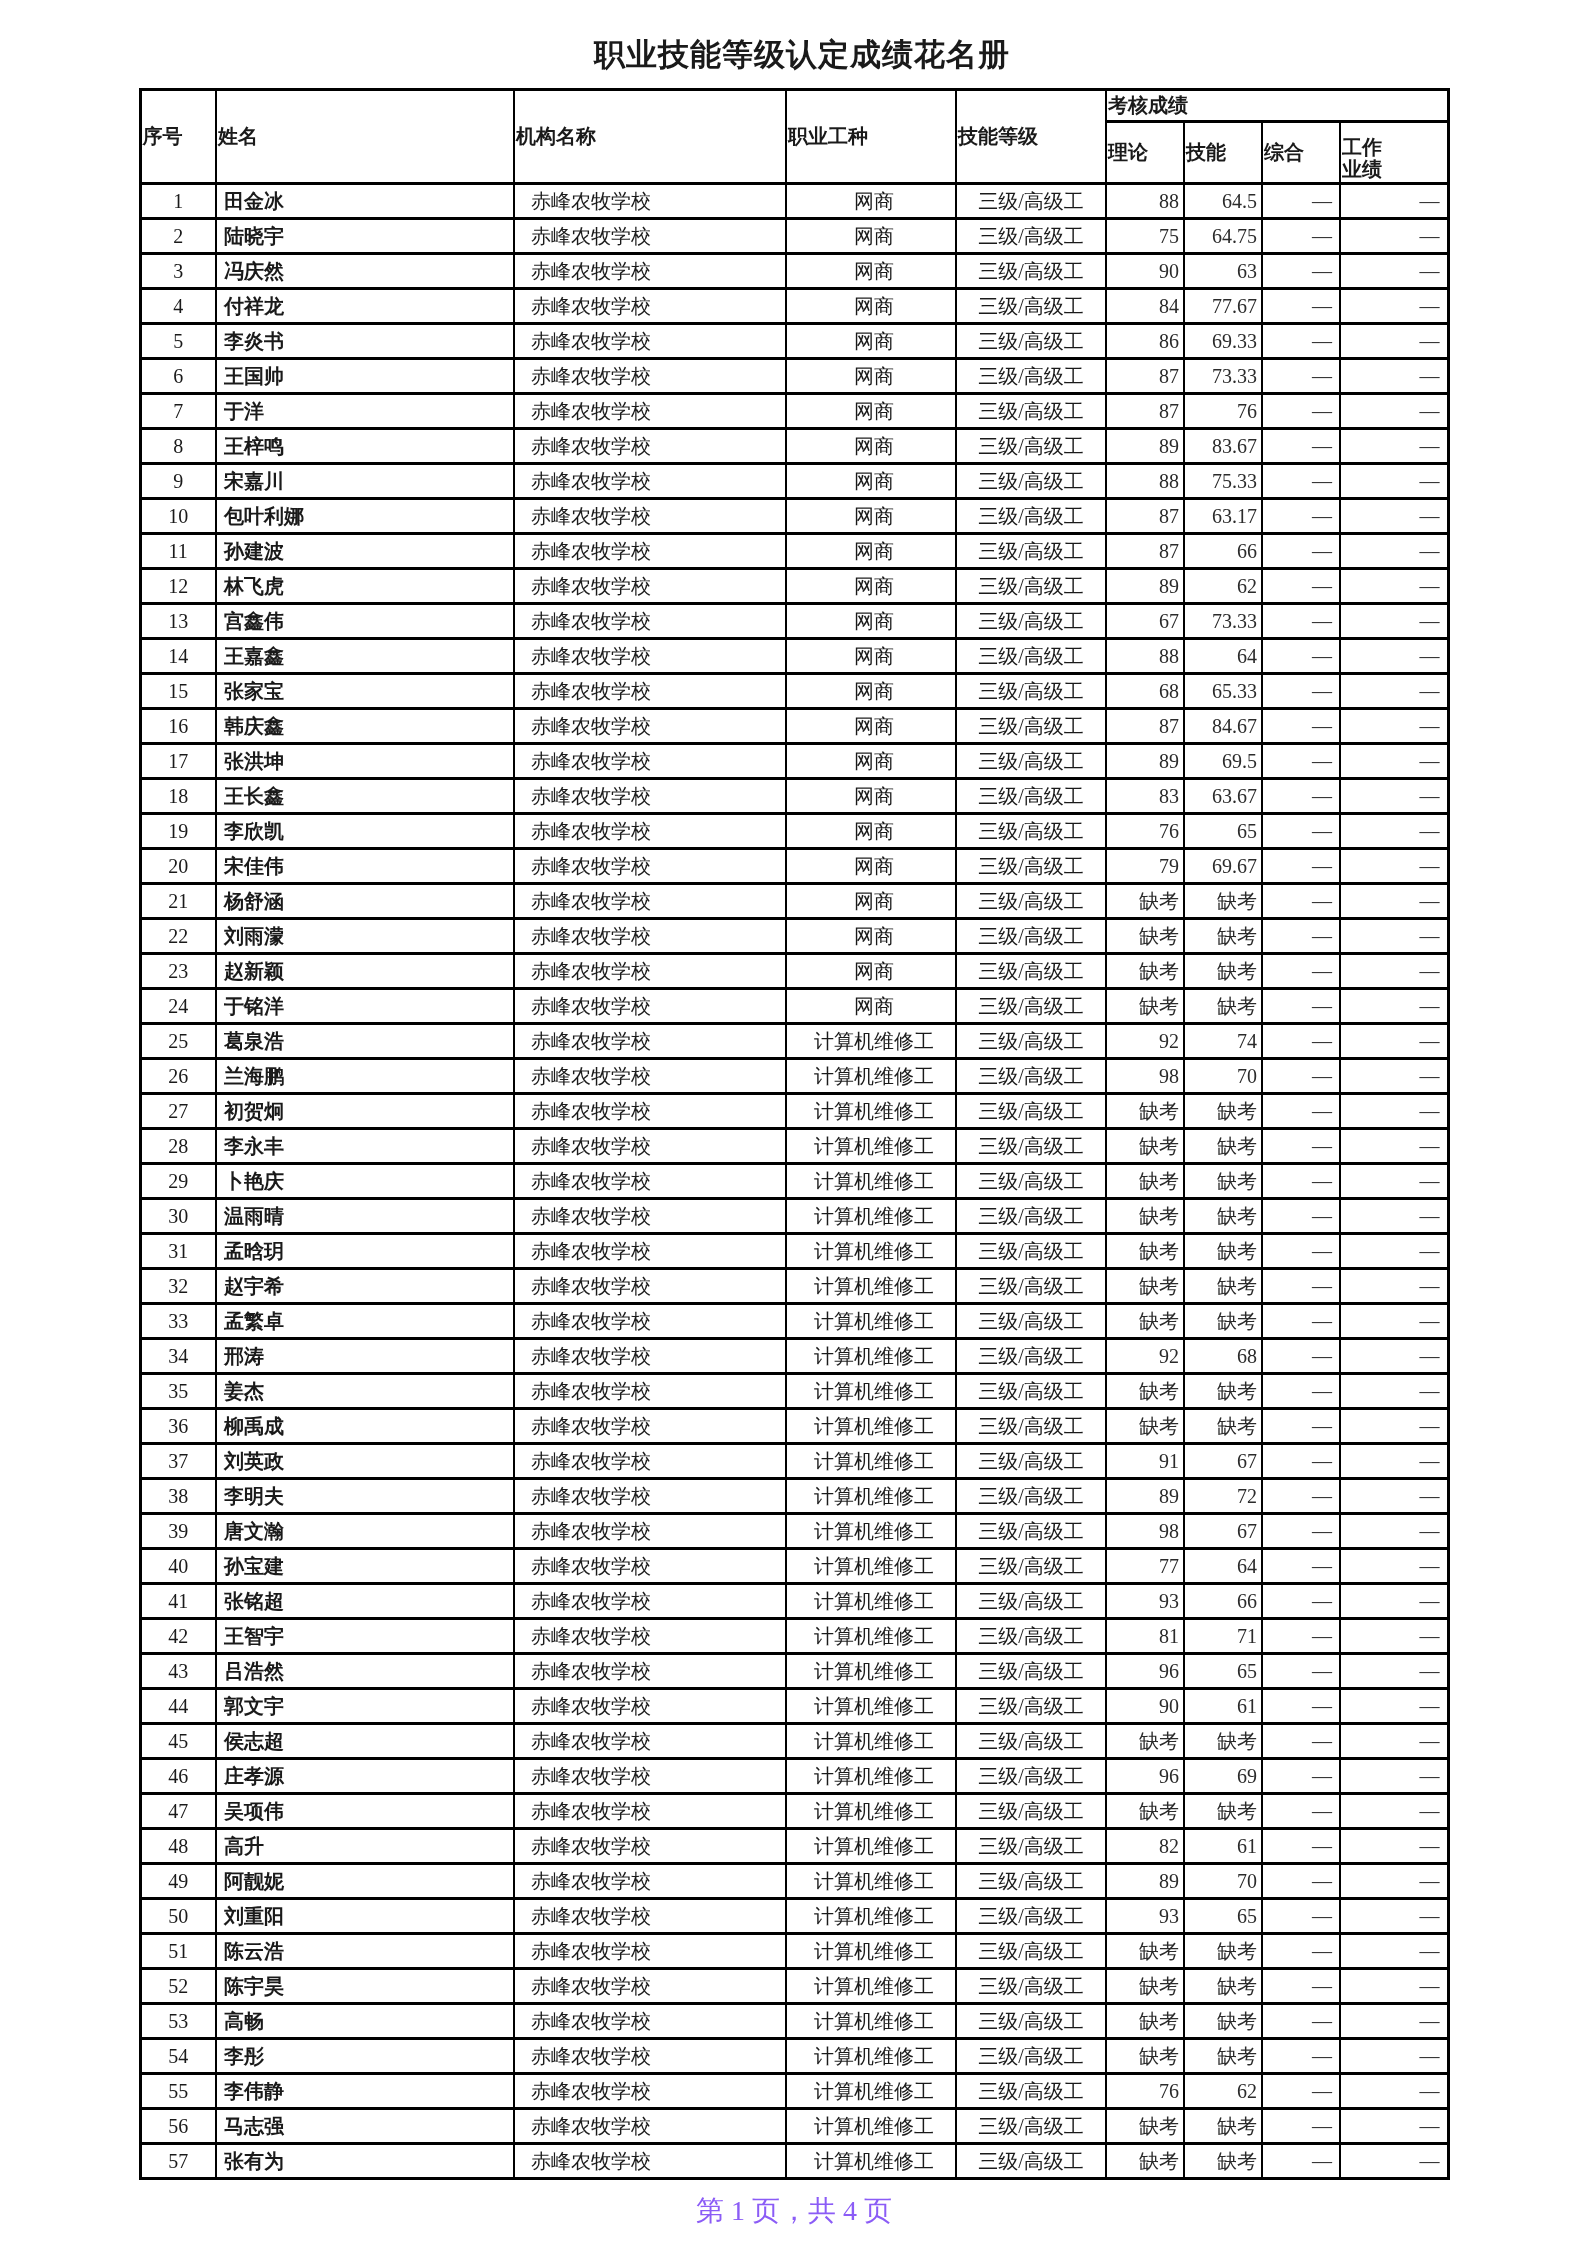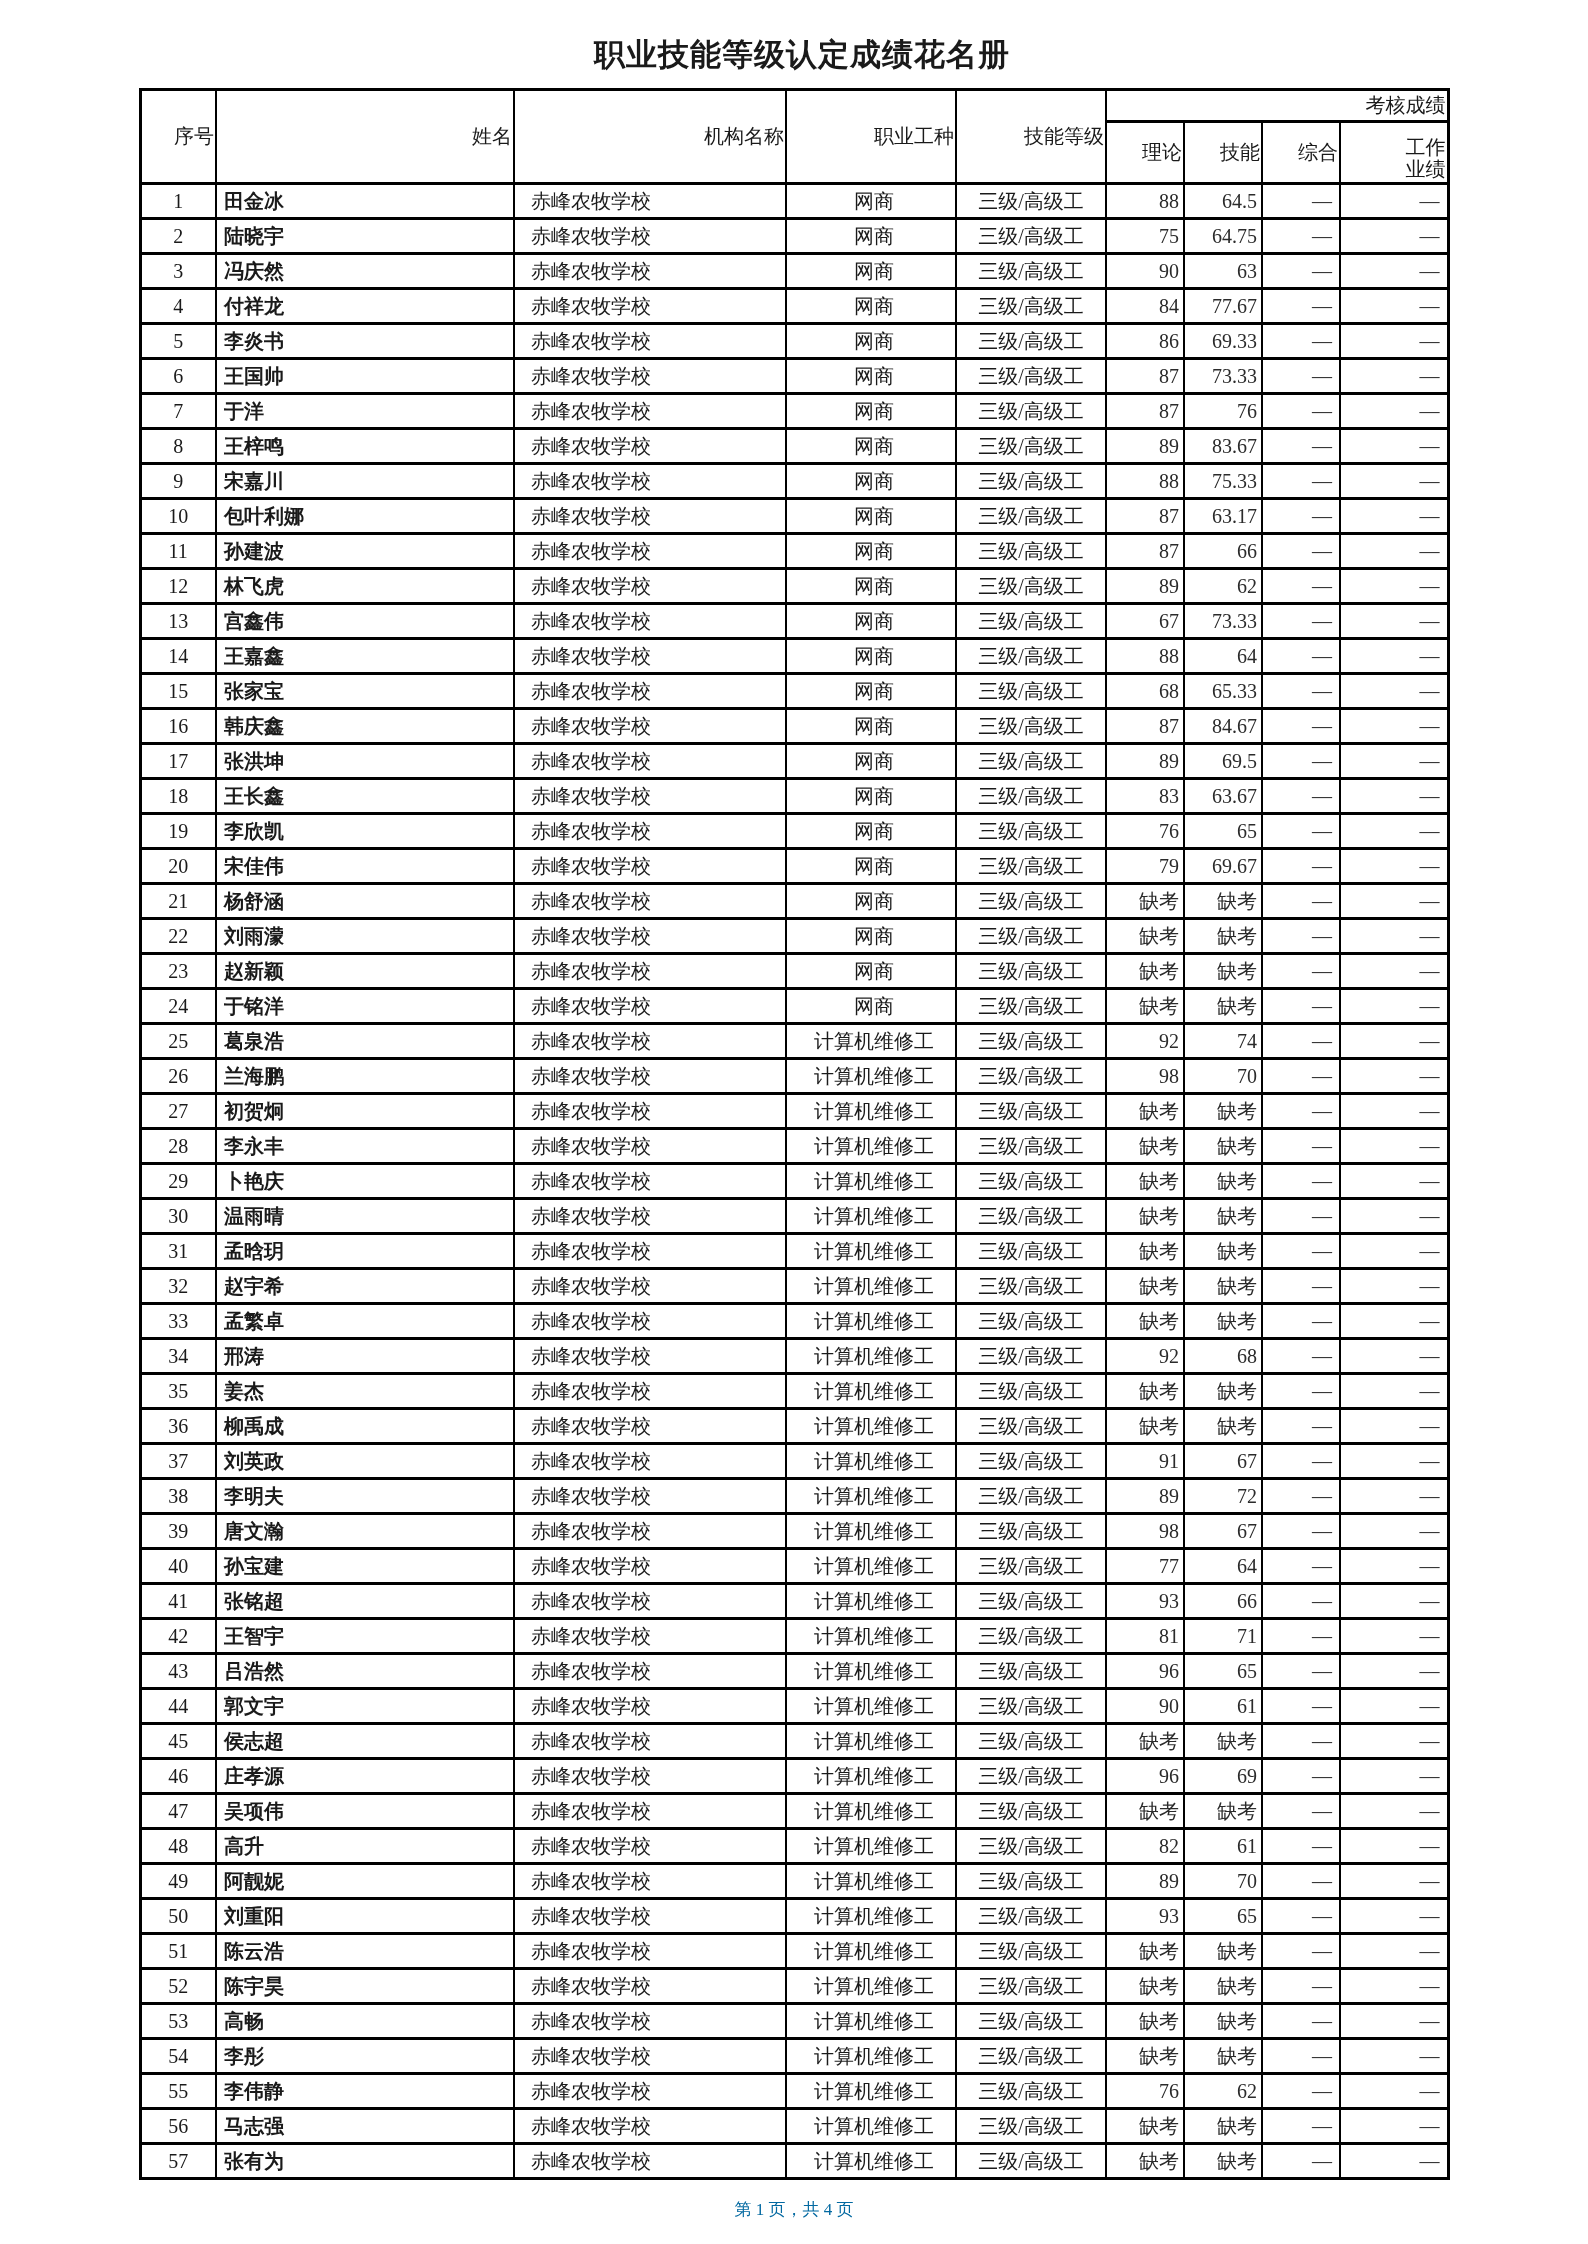--- a/index.html
+++ b/index.html
@@ -30,37 +30,37 @@
   table.roster th, table.roster td {
     border-style:solid;
     border-color:#000;
     border-width:3px 2px;      
     box-sizing:border-box;
     font-size:20px;
     overflow:hidden;
     white-space:nowrap;
   }
   table.roster { border:3px solid #000; }
-  thead th { font-weight:normal; text-align:right; line-height:1.15; }
+  thead th { font-weight:bold; text-align:left; line-height:1.15; }
   tr.h1 { height:32px; }
   tr.h2 { height:42px; }
   tbody td { height:35px; line-height:1; }
   .c-index  { text-align:center; }
   .c-name   { text-align:left; padding-left:7px;font-weight:bold; }
   .c-inst   { text-align:left; padding-left:16px; }
   .c-occ    { text-align:center; padding-left:7px; }
   .c-level  { text-align:center; }
   .c-num    { text-align:right; padding-right:4px; color:#2b2b2b; }
   .c-dash   { text-align:right; padding-right:7px; color:#2b2b2b; }
   .th-work-inner { display:inline-block; width:2.2em; white-space:normal; line-height:1.1;margin-top:12px; }
   .footer {
     text-align:center;
-    font-size:17px;
-    margin-top:18px;
-    color:#0369a1;
+    font-size:28px;
+    margin-top:12px;
+    color:#8b5cf6;
   }
 </style>
 </head>
 <body>
 
 <div class="page">
   <div class="title">职业技能等级认定成绩花名册</div>
 
   <table class="roster">
     <colgroup>

